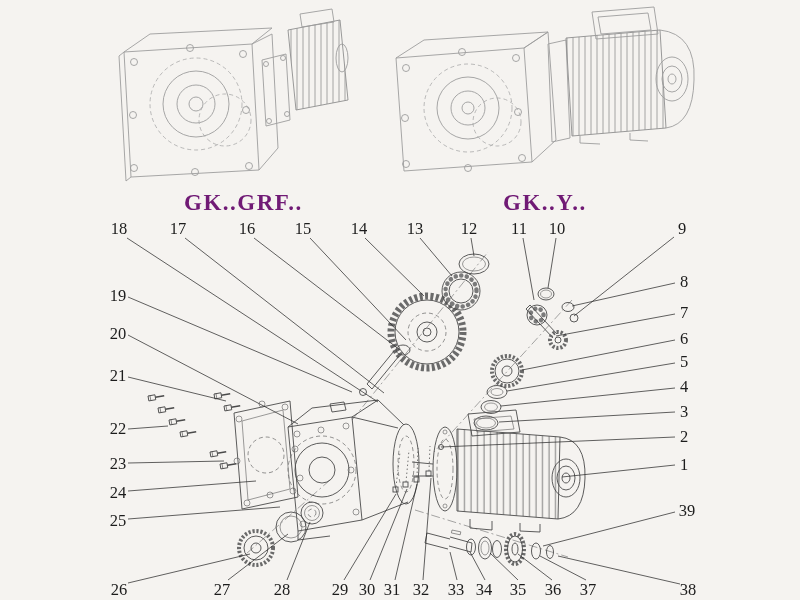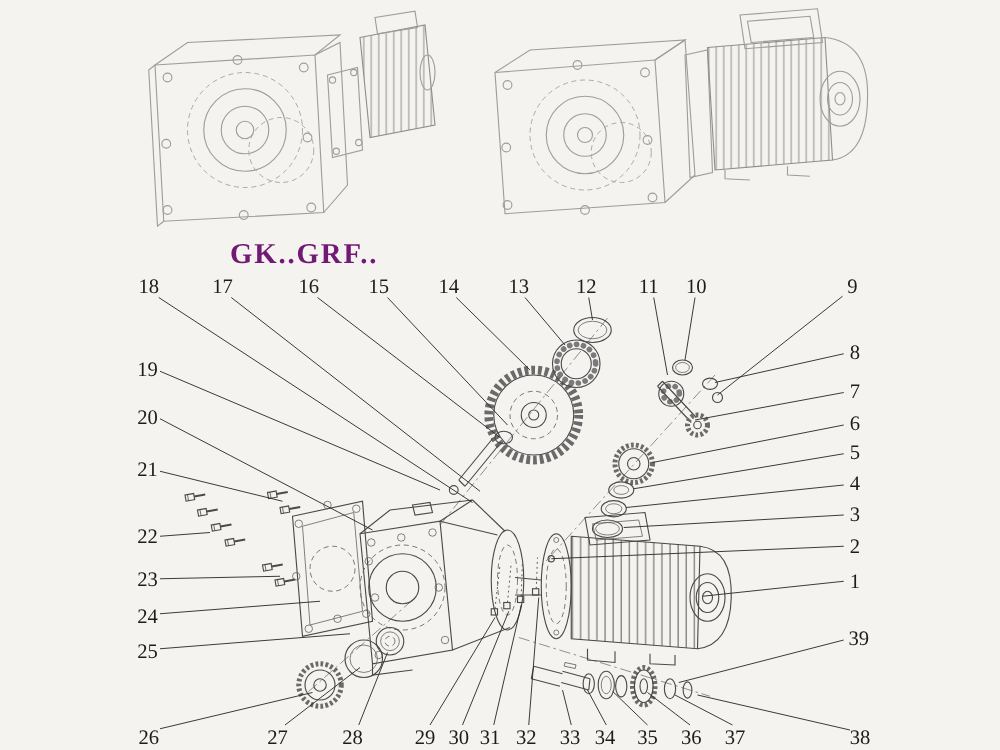--- a/index.html
+++ b/index.html
@@ -26,20 +26,21 @@
   .finfill2{fill:url(#fins2);stroke:#4a4a4a;stroke-width:0.9;}
   .co-line{stroke:#2e2e2e;stroke-width:0.75;}
   text.co{font-family:"Liberation Serif",serif;font-size:16.5px;fill:#1c1c1c;text-anchor:middle;}
 </style>
 </head>
 <body>
 
 <div id="page">
 
   <div class="model-label" id="label-grf">GK..GRF..</div>
+  <div class="model-label" id="label-y">GK..Y..</div>
 
   <svg width="800" height="600" viewBox="0 0 800 600">
     <defs>
       <pattern id="fins" width="6" height="8" patternUnits="userSpaceOnUse">
         <path d="M3,0 V8" stroke="#8f8f8f" stroke-width="0.8"></path>
       </pattern>
       <pattern id="fins2" width="6.5" height="8" patternUnits="userSpaceOnUse">
         <path d="M3,0 V8" stroke="#5a5a5a" stroke-width="0.8"></path>
       </pattern>
       <g id="bolt">

